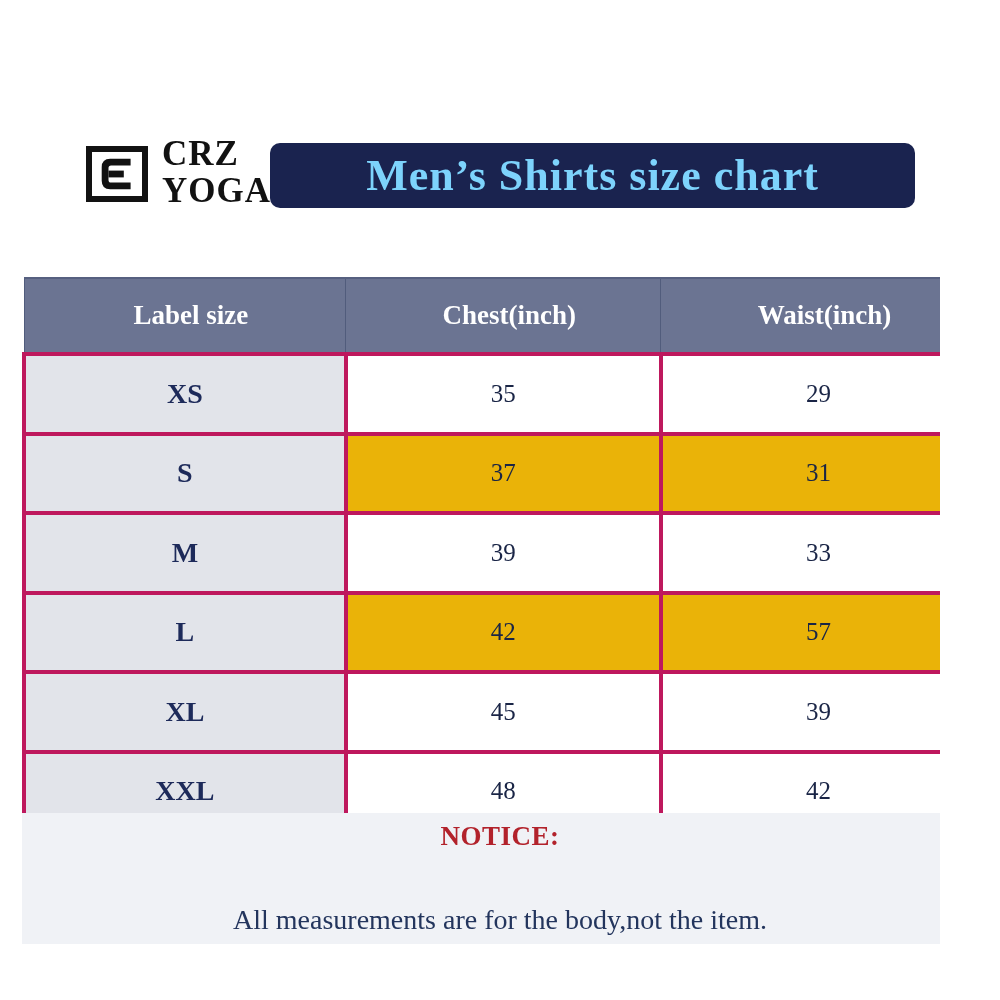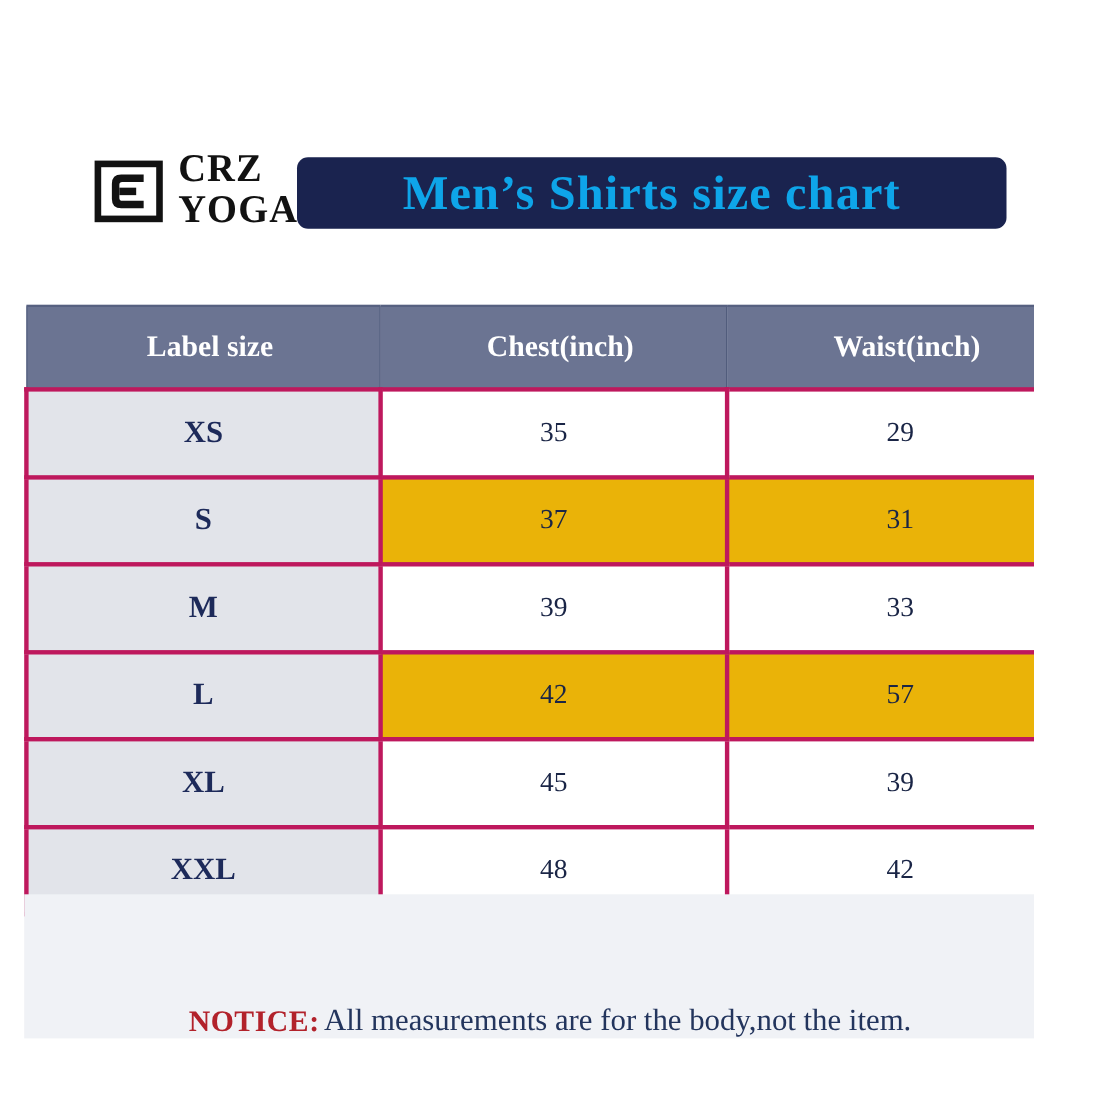--- a/index.html
+++ b/index.html
@@ -27,21 +27,21 @@
     font-size:35px;line-height:36px;letter-spacing:1px;
     transform:scaleY(1.02);
   }
   .title-banner{
     position:absolute;left:270px;top:143px;
     width:645px;height:65px;
     background:#1a234f;border-radius:10px;
     display:flex;align-items:center;justify-content:center;
   }
   .title-banner span{
-    color:#0ea5e9;font-weight:700;font-size:44px;letter-spacing:1px;
+    color:#7dd3fc;font-weight:700;font-size:44px;letter-spacing:1px;
   }
 
   
   .size-table{
     position:absolute;left:22px;top:277px;width:956px;
     border-collapse:collapse;table-layout:fixed;
   }
   .size-table col.c1{width:33.8%;}
   .size-table col.c2{width:33.1%;}
   .size-table col.c3{width:33.1%;}
@@ -62,21 +62,21 @@
     color:#1d2a5a;font-size:28px;font-weight:700;
   }
   .size-table tr.alt td{background:#eab308;}
   .size-table tr.alt td.lab{background:#e2e4ea;}
 
   
   .notice{
     position:absolute;left:22px;top:813px;
     width:956px;height:131px;
     background:#f0f2f6;
-    display:flex;flex-direction:row;align-items:flex-end;justify-content:center;
+    display:flex;flex-direction:column;align-items:center;justify-content:center;
     gap:4px;
   }
   .notice .head{
     color:#b2222b;font-weight:700;font-size:27px;letter-spacing:0.5px;
   }
   .notice .body{
     color:#23355d;font-size:28px;font-weight:400;margin-top:48px;
   }
 </style>
 </head>

